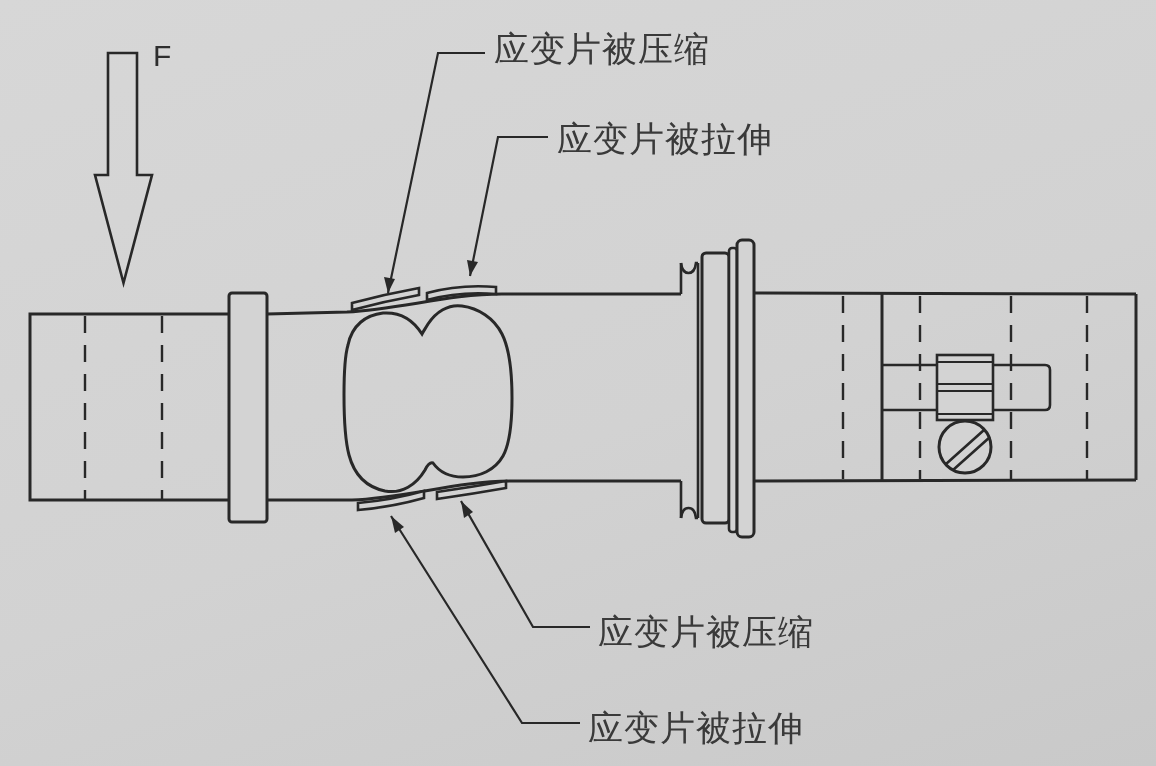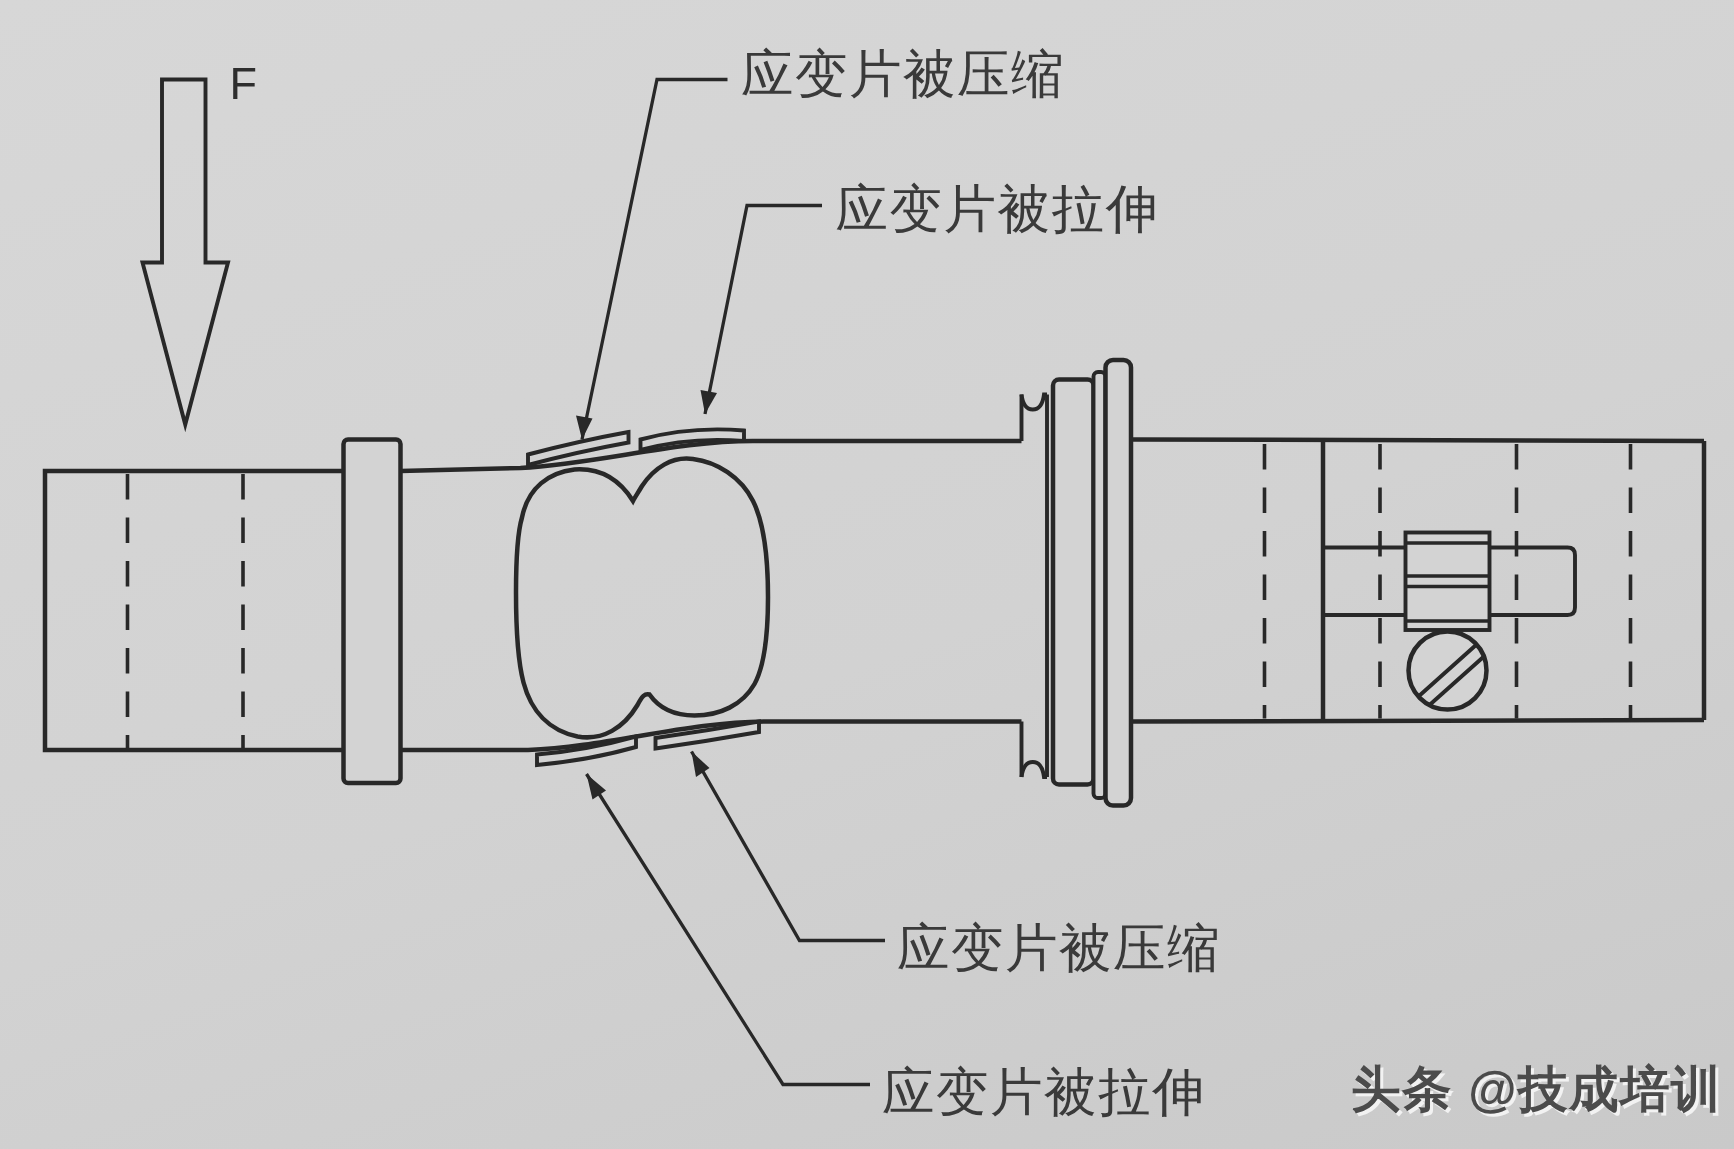--- a/index.html
+++ b/index.html
@@ -110,14 +110,13 @@
     <path class="solidhead" d="M461,501 L473,512 L464,518 Z"></path>
     <path class="ln w22" d="M580,723 L522,723 L391,516"></path>
     <path class="solidhead" d="M391,516 L404,527 L395,533 Z"></path>
 
     <text class="cjk" x="494" y="61">应变片被压缩</text>
     <text class="cjk" x="557" y="151">应变片被拉伸</text>
     <text class="cjk" x="598" y="644">应变片被压缩</text>
     <text class="cjk" x="588" y="740">应变片被拉伸</text>
   </svg>
 
-  <div class="watermark">头条 @技成培训</div>
 </div>
 
 </body></html>

